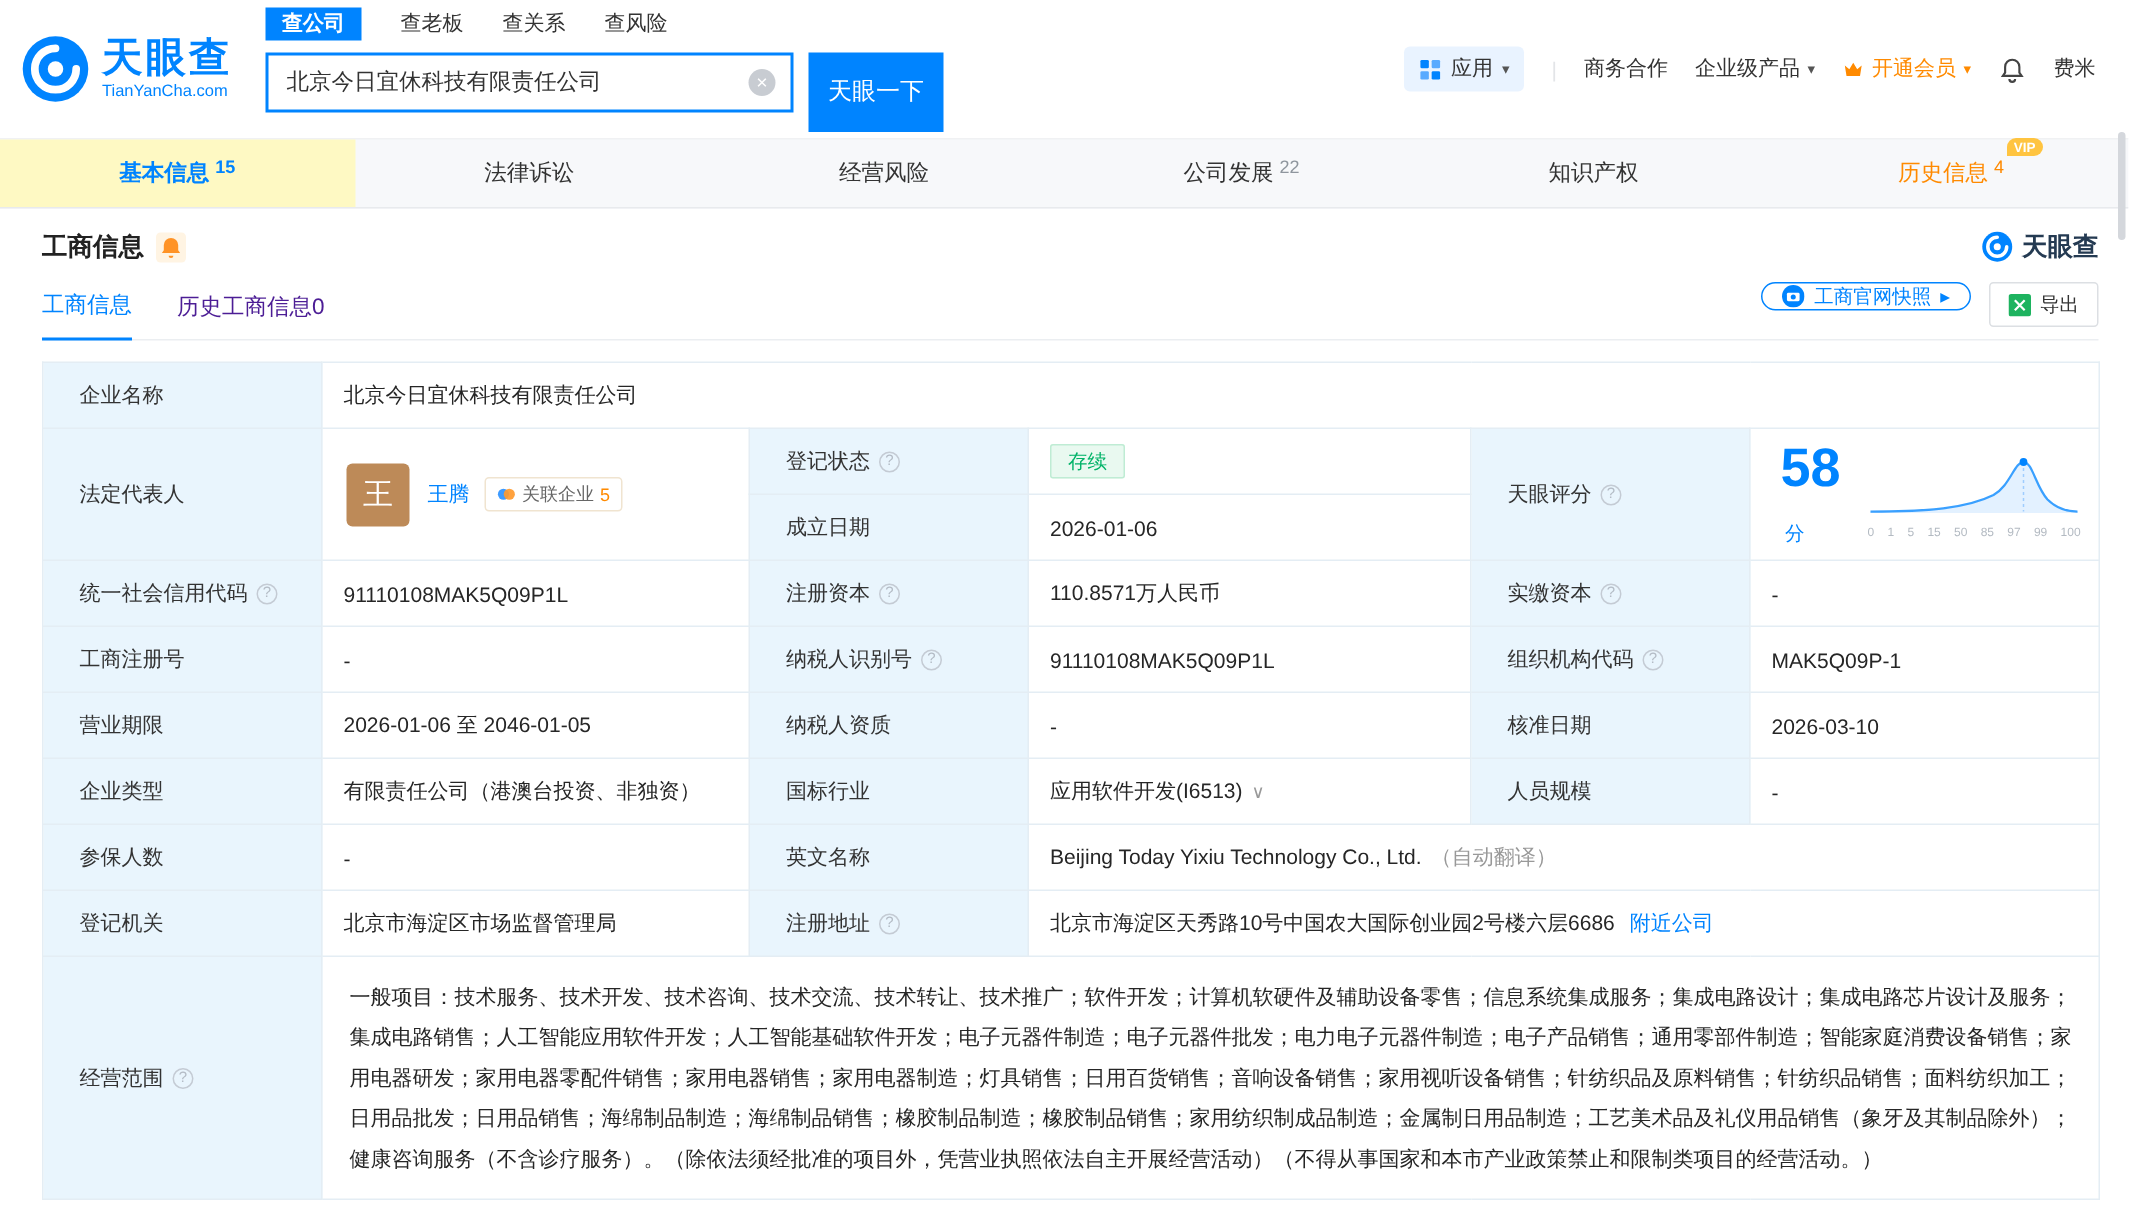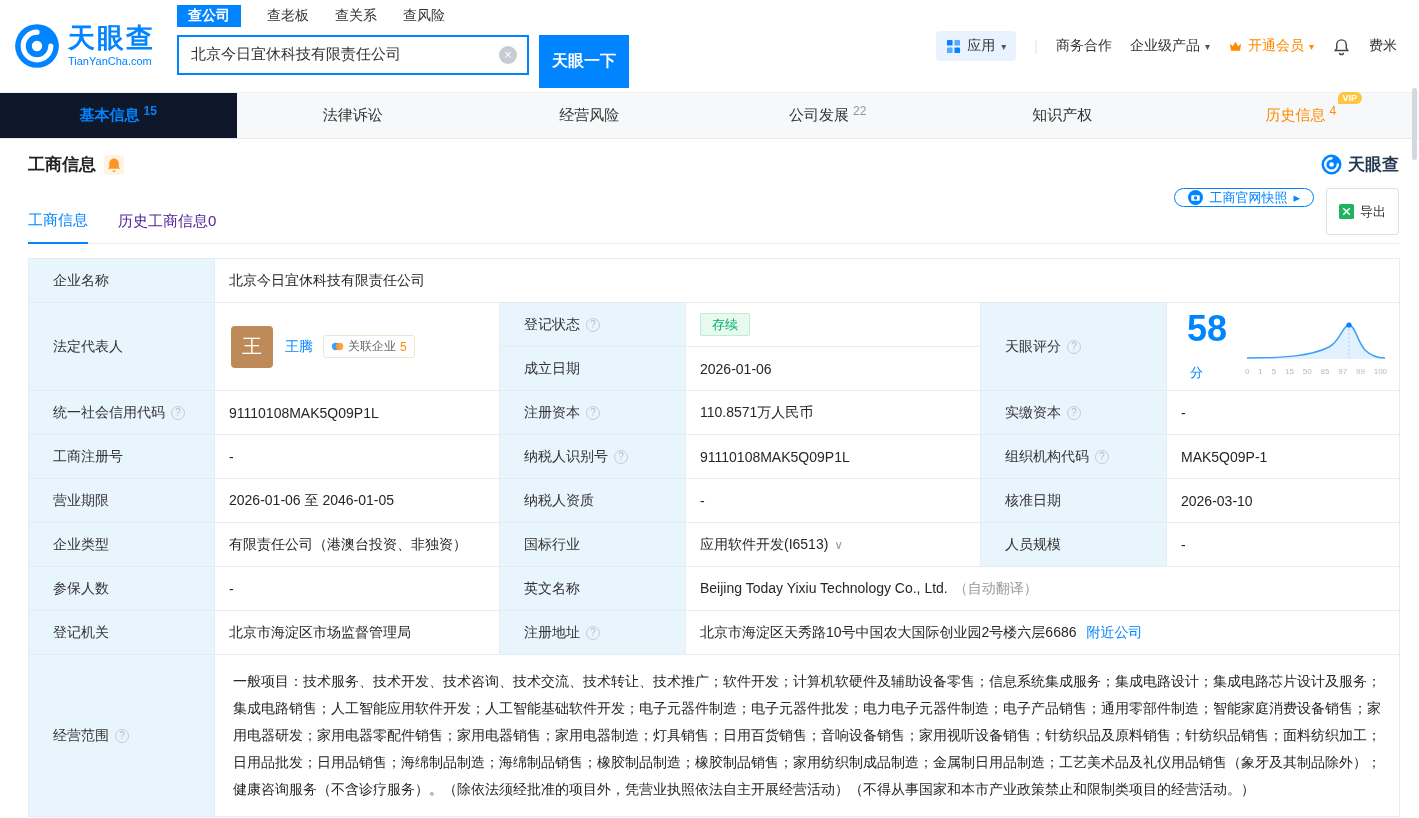--- a/index.html
+++ b/index.html
@@ -18,48 +18,48 @@
   .banner-line1 { font-size: 15px; font-weight: bold; letter-spacing: 2px; }
   .banner-line2 { font-size: 12px; margin-top: 5px; letter-spacing: 1px; }
   .search-area { margin-left: 22px; }
   .search-tabs { display: flex; align-items: center; gap: 26px; margin-bottom: 8px; }
   .stab { font-size: 14px; color: #333; cursor: pointer; }
   .stab.active { background: #0084ff; color: #fff; padding: 2px 11px; font-weight: bold; }
   .search-row { display: flex; gap: 10px; }
   .search-box { width: 352px; height: 40px; border: 2px solid #0084ff; display: flex; align-items: center; padding: 0 10px; background: #fff; }
   .search-box input { border: none; outline: none; flex: 1; font-size: 15px; color: #333; font-family: inherit; }
   .clear-icon { width: 18px; height: 18px; border-radius: 50%; background: #c8ccd2; color: #fff; display: flex; align-items: center; justify-content: center; font-size: 13px; cursor: pointer; flex: none; }
-  .search-btn { height: 53px; width: 90px; background: #0084ff; color: #fff; border: none; font-size: 16px; font-weight: bold; cursor: pointer; font-family: inherit; }
+  .search-btn { height: 53px; width: 90px; background: #0084ff; color: #fff; border: none; font-size: 16px; font-weight: normal; cursor: pointer; font-family: inherit; }
   .header-right { margin-left: auto; display: flex; align-items: center; gap: 18px; font-size: 14px; white-space: nowrap; }
   .app-chip { background: #e9f3ff; border-radius: 4px; padding: 6px 10px; display: flex; gap: 6px; align-items: center; cursor: pointer; }
   .caret { font-size: 10px; color: #555; }
   .menu-sep { color: #e3e5e8; }
   .menu-item { cursor: pointer; display: flex; align-items: center; gap: 5px; }
   .vip-link { color: #ff8a00; }
   
   .navbar { display: flex; background: #f7f8fa; border-top: 1px solid #f0f1f3; border-bottom: 1px solid #e8eaed; height: 47px; }
   .nav-tab { flex: 1; display: flex; align-items: center; justify-content: center; font-size: 15px; color: #333; cursor: pointer; }
-  .nav-tab.active { background: #0f172a; color: #0084ff; font-weight: bold; }
+  .nav-tab.active { background: #fef9c3; color: #0084ff; font-weight: bold; }
   .tab-inner { position: relative; }
   .nav-count { font-size: 12px; color: #8f969e; margin-left: 4px; position: relative; top: -5px; }
   .nav-tab.active .nav-count { color: #0084ff; }
   .nav-tab.orange, .nav-tab.orange .nav-count { color: #ff8a00; }
   .vip-badge { position: absolute; top: -14px; right: -26px; background: #ffc440; color: #fff; font-size: 9px; font-weight: bold; padding: 1px 5px; border-radius: 7px 7px 7px 0; }
   
   .section-head { display: flex; align-items: center; margin: 14px 20px 0 28px; }
   .section-title { font-size: 17px; font-weight: bold; color: #222; }
   .section-bell { margin-left: 8px; background: #fff4e3; border-radius: 3px; padding: 2px; display: flex; cursor: pointer; }
   .brand-right { margin-left: auto; display: flex; align-items: center; gap: 6px; font-size: 17px; font-weight: bold; color: #243a52; }
   
   .subtab-row { display: flex; align-items: flex-end; margin: 12px 20px 0 28px; border-bottom: 1px solid #ebeef1; }
   .subtab { margin-right: 30px; padding-bottom: 12px; font-size: 15px; color: #4c1d95; cursor: pointer; }
   .subtab.active { color: #0084ff; border-bottom: 2px solid #0084ff; margin-bottom: -1px; }
   .subtab-actions { margin-left: auto; display: flex; gap: 12px; padding-bottom: 8px; }
   .snapshot-btn { height: 19px; border: 1px solid #0084ff; border-radius: 15px; background: #fff; color: #0084ff; font-size: 13px; display: inline-flex; align-items: center; gap: 6px; padding: 0 13px; cursor: pointer; font-family: inherit; }
-  .export-btn { height: 47px; border: 1px solid #dcdfe3; border-radius: 3px; background: #fff; color: #333; font-size: 13px; display: inline-flex; align-items: center; gap: 6px; padding: 0 12px; cursor: pointer; font-family: inherit; }
+  .export-btn { height: 30px; border: 1px solid #dcdfe3; border-radius: 3px; background: #fff; color: #333; font-size: 13px; display: inline-flex; align-items: center; gap: 6px; padding: 0 12px; cursor: pointer; font-family: inherit; }
   
   .info-table { border-collapse: collapse; margin: 14px 20px 0 28px; width: 1371px; table-layout: fixed; font-size: 14px; }
   .info-table td { border: 1px solid #e4edf4; height: 44px; padding: 4px; }
   td.lbl { background: #e9f5fd; }
   .lbl-inner { display: flex; align-items: center; gap: 6px; padding-left: 20px; color: #333; }
   td.val { padding: 0 14px; color: #262626; }
   .qicon { width: 14px; height: 14px; border-radius: 50%; border: 1px solid #c4cbd4; color: #b4bcc6; font-size: 10px; display: inline-flex; align-items: center; justify-content: center; cursor: pointer; flex: none; }
   .status-badge { color: #00b368; background: #e9f9f0; border: 1px solid #bfecd4; padding: 3px 11px; border-radius: 2px; font-size: 13px; }
   .rep { display: flex; align-items: center; padding-left: 2px; }
   .avatar { width: 42px; height: 42px; background: #bd8a58; border-radius: 4px; color: #fff; font-size: 20px; display: flex; align-items: center; justify-content: center; cursor: pointer; flex: none; }

